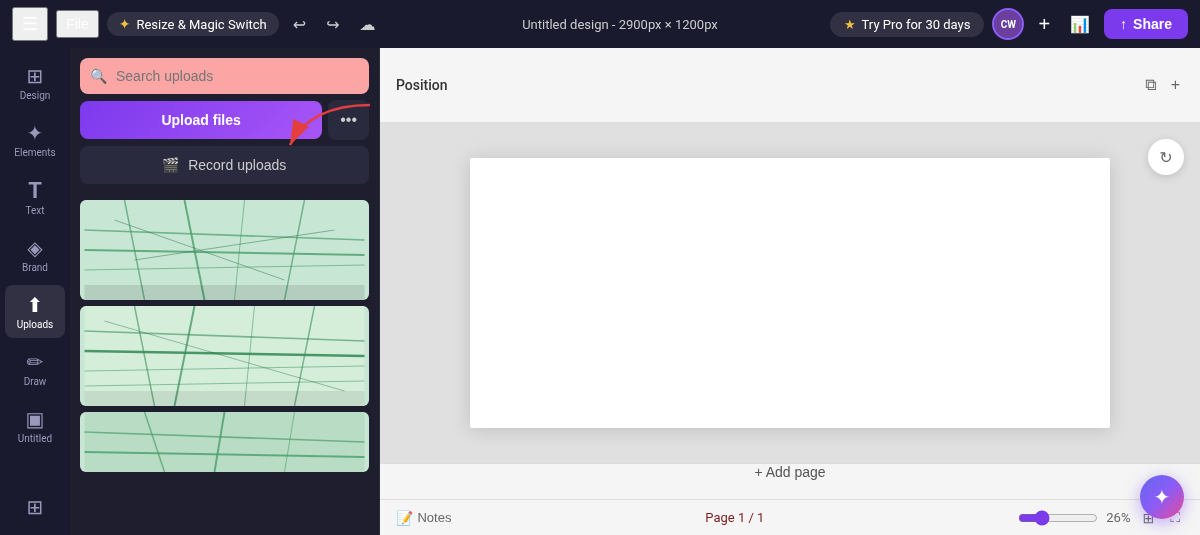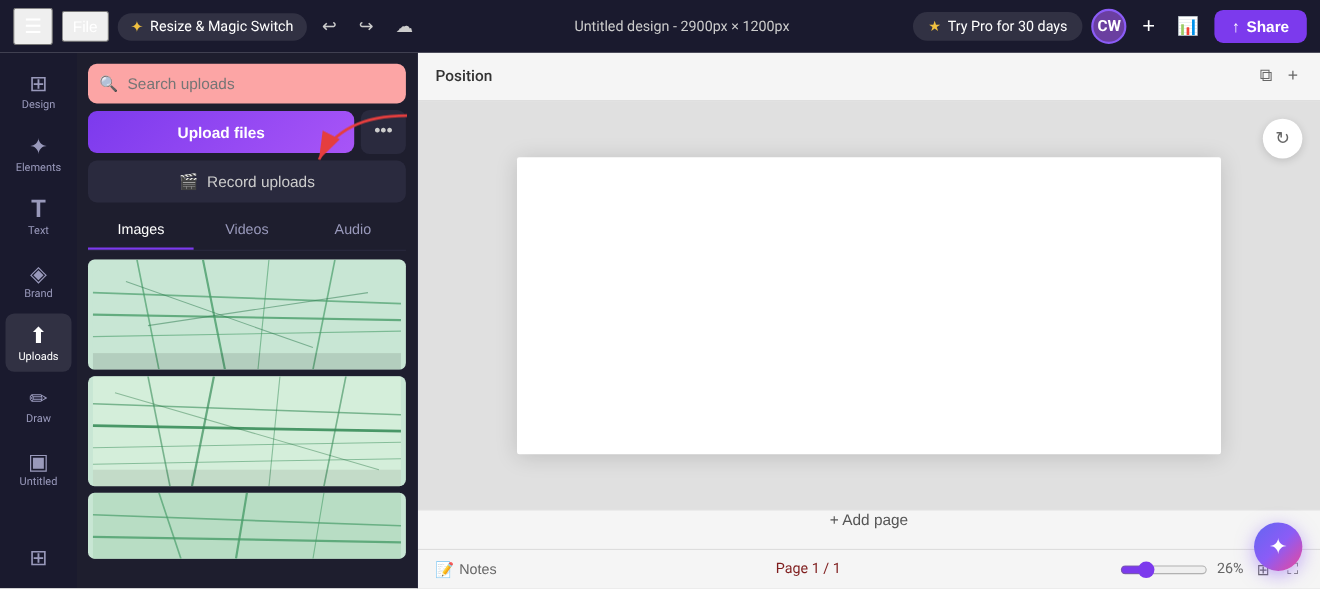--- a/index.html
+++ b/index.html
@@ -13,21 +13,21 @@
     .topbar-menu-icon { color: #fff; font-size: 18px; cursor: pointer; padding: 4px 8px; }
     .topbar-file { color: #fff; font-size: 14px; font-weight: 500; cursor: pointer; padding: 4px 8px; }
     .topbar-magic { display: flex; align-items: center; gap: 6px; background: rgba(255,255,255,0.1); border-radius: 20px; padding: 4px 12px; cursor: pointer; color: #fff; font-size: 13px; }
     .topbar-magic .magic-icon { color: #f0c040; font-size: 14px; }
     .topbar-divider { flex: 1; }
     .topbar-center { position: absolute; left: 50%; transform: translateX(-50%); color: #ccc; font-size: 13px; margin-left: 20px; }
     .topbar-actions { display: flex; align-items: center; gap: 8px; margin-left: auto; }
     .topbar-undo, .topbar-redo, .topbar-cloud { background: none; border: none; color: #ccc; font-size: 16px; cursor: pointer; padding: 4px 6px; }
     .topbar-pro { display: flex; align-items: center; gap: 6px; background: rgba(255,255,255,0.1); border-radius: 20px; padding: 5px 14px; cursor: pointer; color: #fff; font-size: 13px; }
     .topbar-pro .star { color: #f0c040; }
-    .topbar-avatar { width: 32px; height: 32px; border-radius: 50%; background: #6b3fa0; border: 2px solid #8b5cf6; display: flex; align-items: center; justify-content: center; color: #fff; font-size: 14px; font-weight: bold; cursor: pointer; }
+    .topbar-avatar { width: 32px; height: 32px; border-radius: 50%; background: #6b3fa0; border: 2px solid #8b5cf6; display: flex; align-items: center; justify-content: center; color: #fff; font-size: 10px; font-weight: bold; cursor: pointer; }
     .topbar-plus { background: none; border: none; color: #fff; font-size: 20px; cursor: pointer; padding: 2px 6px; }
     .topbar-analytics { background: none; border: none; color: #ccc; font-size: 16px; cursor: pointer; padding: 4px 6px; }
     .topbar-share { background: #7c3aed; color: #fff; border: none; border-radius: 8px; padding: 7px 16px; font-size: 14px; font-weight: 600; cursor: pointer; display: flex; align-items: center; gap: 6px; }
 
     
     .main { display: flex; flex: 1; overflow: hidden; }
 
     
     .icon-sidebar { width: 70px; background: #1a1a2e; display: flex; flex-direction: column; align-items: center; padding: 8px 0; gap: 4px; flex-shrink: 0; }
     .icon-sidebar-item { display: flex; flex-direction: column; align-items: center; gap: 2px; padding: 8px 6px; border-radius: 8px; cursor: pointer; color: #9999bb; width: 60px; }
@@ -53,21 +53,21 @@
 
     
     .panel-images { flex: 1; overflow-y: auto; padding: 8px 10px; display: flex; flex-direction: column; gap: 6px; position: relative; }
     .panel-images::-webkit-scrollbar { width: 4px; }
     .panel-images::-webkit-scrollbar-thumb { background: #444; border-radius: 2px; }
     .img-thumb { width: 100%; height: 100px; background: #c8e6d4; border-radius: 6px; overflow: hidden; position: relative; }
     .hide-btn { position: absolute; right: -4px; top: 50%; transform: translateY(-50%); background: #2a2a3e; color: #ccc; border: none; border-radius: 4px; padding: 6px 3px; cursor: pointer; font-size: 12px; writing-mode: horizontal-tb; }
 
     
     .canvas-area { flex: 1; display: flex; flex-direction: column; background: #e8e8e8; position: relative; overflow: hidden; }
-    .canvas-topbar { display: flex; align-items: center; padding: 8px 16px; background: #f5f5f5; border-bottom: 1px solid #ddd; gap: 8px; }
+    .canvas-topbar { display: flex; align-items: center; padding: 24px 16px; background: #f5f5f5; border-bottom: 1px solid #ddd; gap: 8px; }
     .canvas-position-label { font-size: 14px; font-weight: 500; color: #333; }
     .canvas-topbar-icons { margin-left: auto; display: flex; gap: 6px; }
     .canvas-topbar-icon { background: none; border: none; color: #666; font-size: 16px; cursor: pointer; padding: 4px; }
 
     .canvas-workspace { flex: 1; display: flex; align-items: center; justify-content: center; background: #e0e0e0; position: relative; }
     .canvas-frame { background: #fff; width: 640px; height: 270px; border-radius: 2px; box-shadow: 0 2px 20px rgba(0,0,0,0.15); position: relative; }
     .canvas-refresh { position: absolute; right: 16px; top: 16px; background: #fff; border: none; border-radius: 50%; width: 36px; height: 36px; display: flex; align-items: center; justify-content: center; cursor: pointer; box-shadow: 0 2px 8px rgba(0,0,0,0.15); font-size: 16px; color: #666; }
 
     
     .canvas-bottombar { background: #f5f5f5; border-top: 1px solid #ddd; display: flex; align-items: flex-start; padding: 0 16px; height: 36px; }
@@ -160,25 +160,20 @@
       <input type="text" placeholder="Search uploads" style="">
     </div>
     <div class="panel-upload-row">
       <button class="panel-upload-btn">Upload files</button>
       <button class="panel-more-btn">•••</button>
     </div>
     <button class="panel-record-btn">
       <span>🎬</span>
       <span>Record uploads</span>
     </button>
-    <div class="panel-tabs">
-      <button class="panel-tab active">Images</button>
-      <button class="panel-tab">Videos</button>
-      <button class="panel-tab">Audio</button>
-    </div>
     <div class="panel-images">
 
       <div class="img-thumb">
         <svg width="100%" height="100%" viewBox="0 0 280 100" xmlns="http://www.w3.org/2000/svg">
           <rect width="280" height="100" fill="#c8e6d4"></rect>
           <line x1="0" y1="30" x2="280" y2="40" stroke="#4a9e6b" stroke-width="1.5" opacity="0.7"></line>
           <line x1="0" y1="50" x2="280" y2="55" stroke="#4a9e6b" stroke-width="2" opacity="0.8"></line>
           <line x1="0" y1="70" x2="280" y2="65" stroke="#4a9e6b" stroke-width="1" opacity="0.6"></line>
           <line x1="40" y1="0" x2="60" y2="100" stroke="#4a9e6b" stroke-width="1.5" opacity="0.7"></line>
           <line x1="100" y1="0" x2="120" y2="100" stroke="#4a9e6b" stroke-width="2" opacity="0.8"></line>

